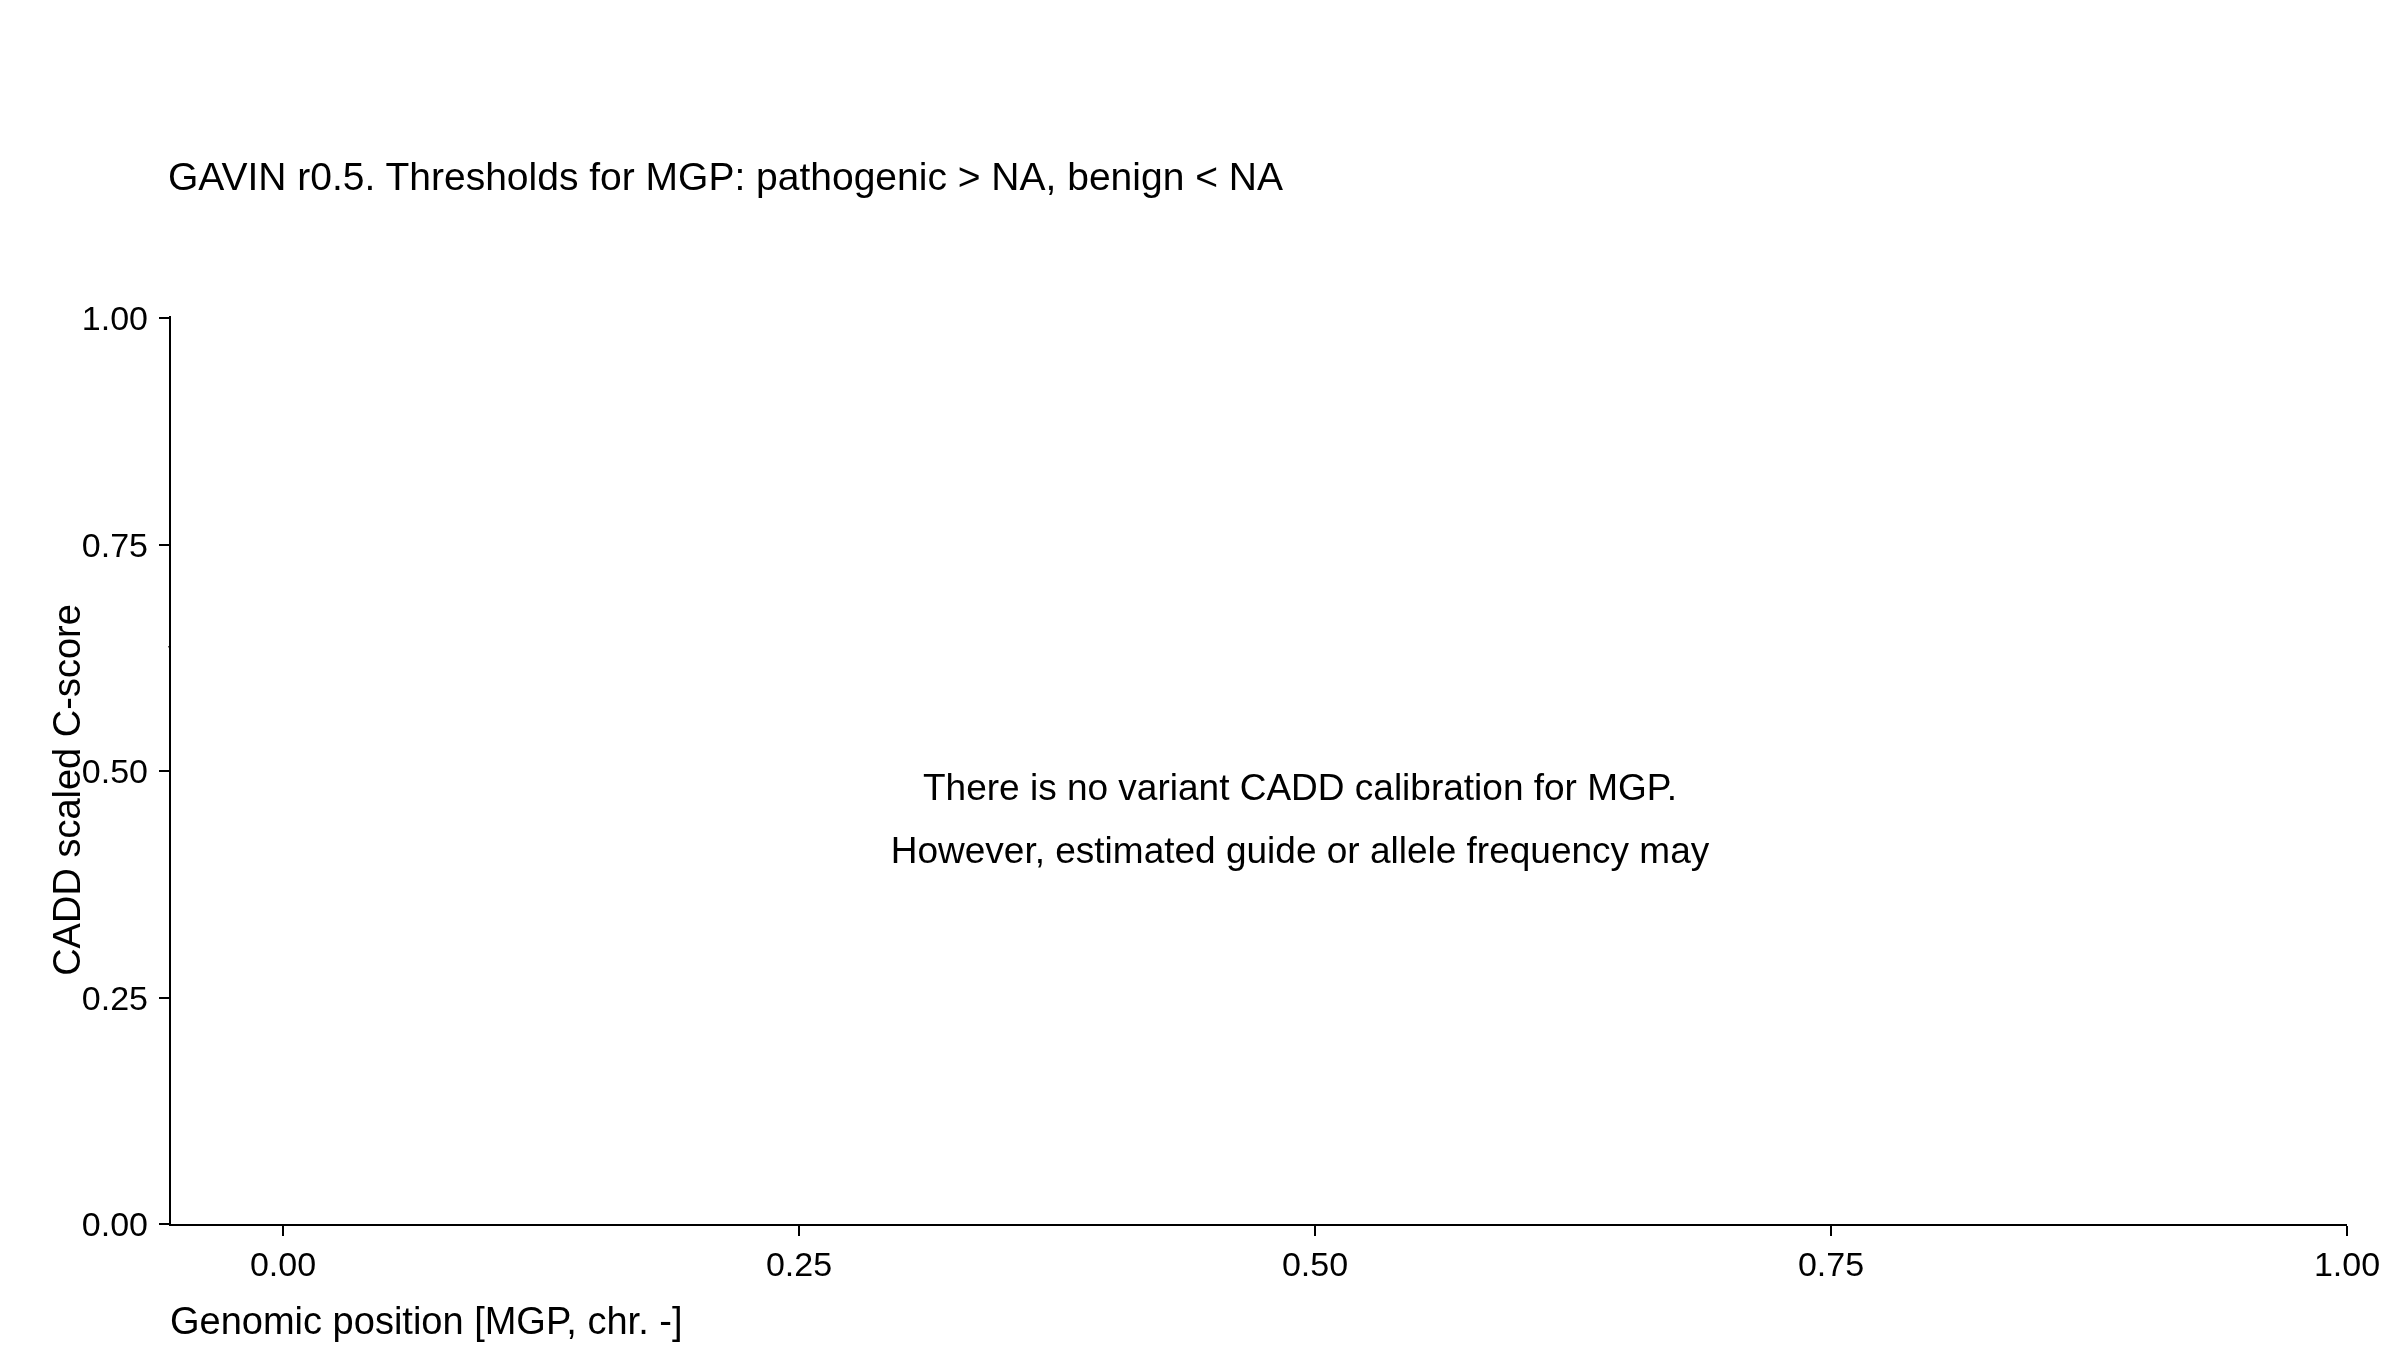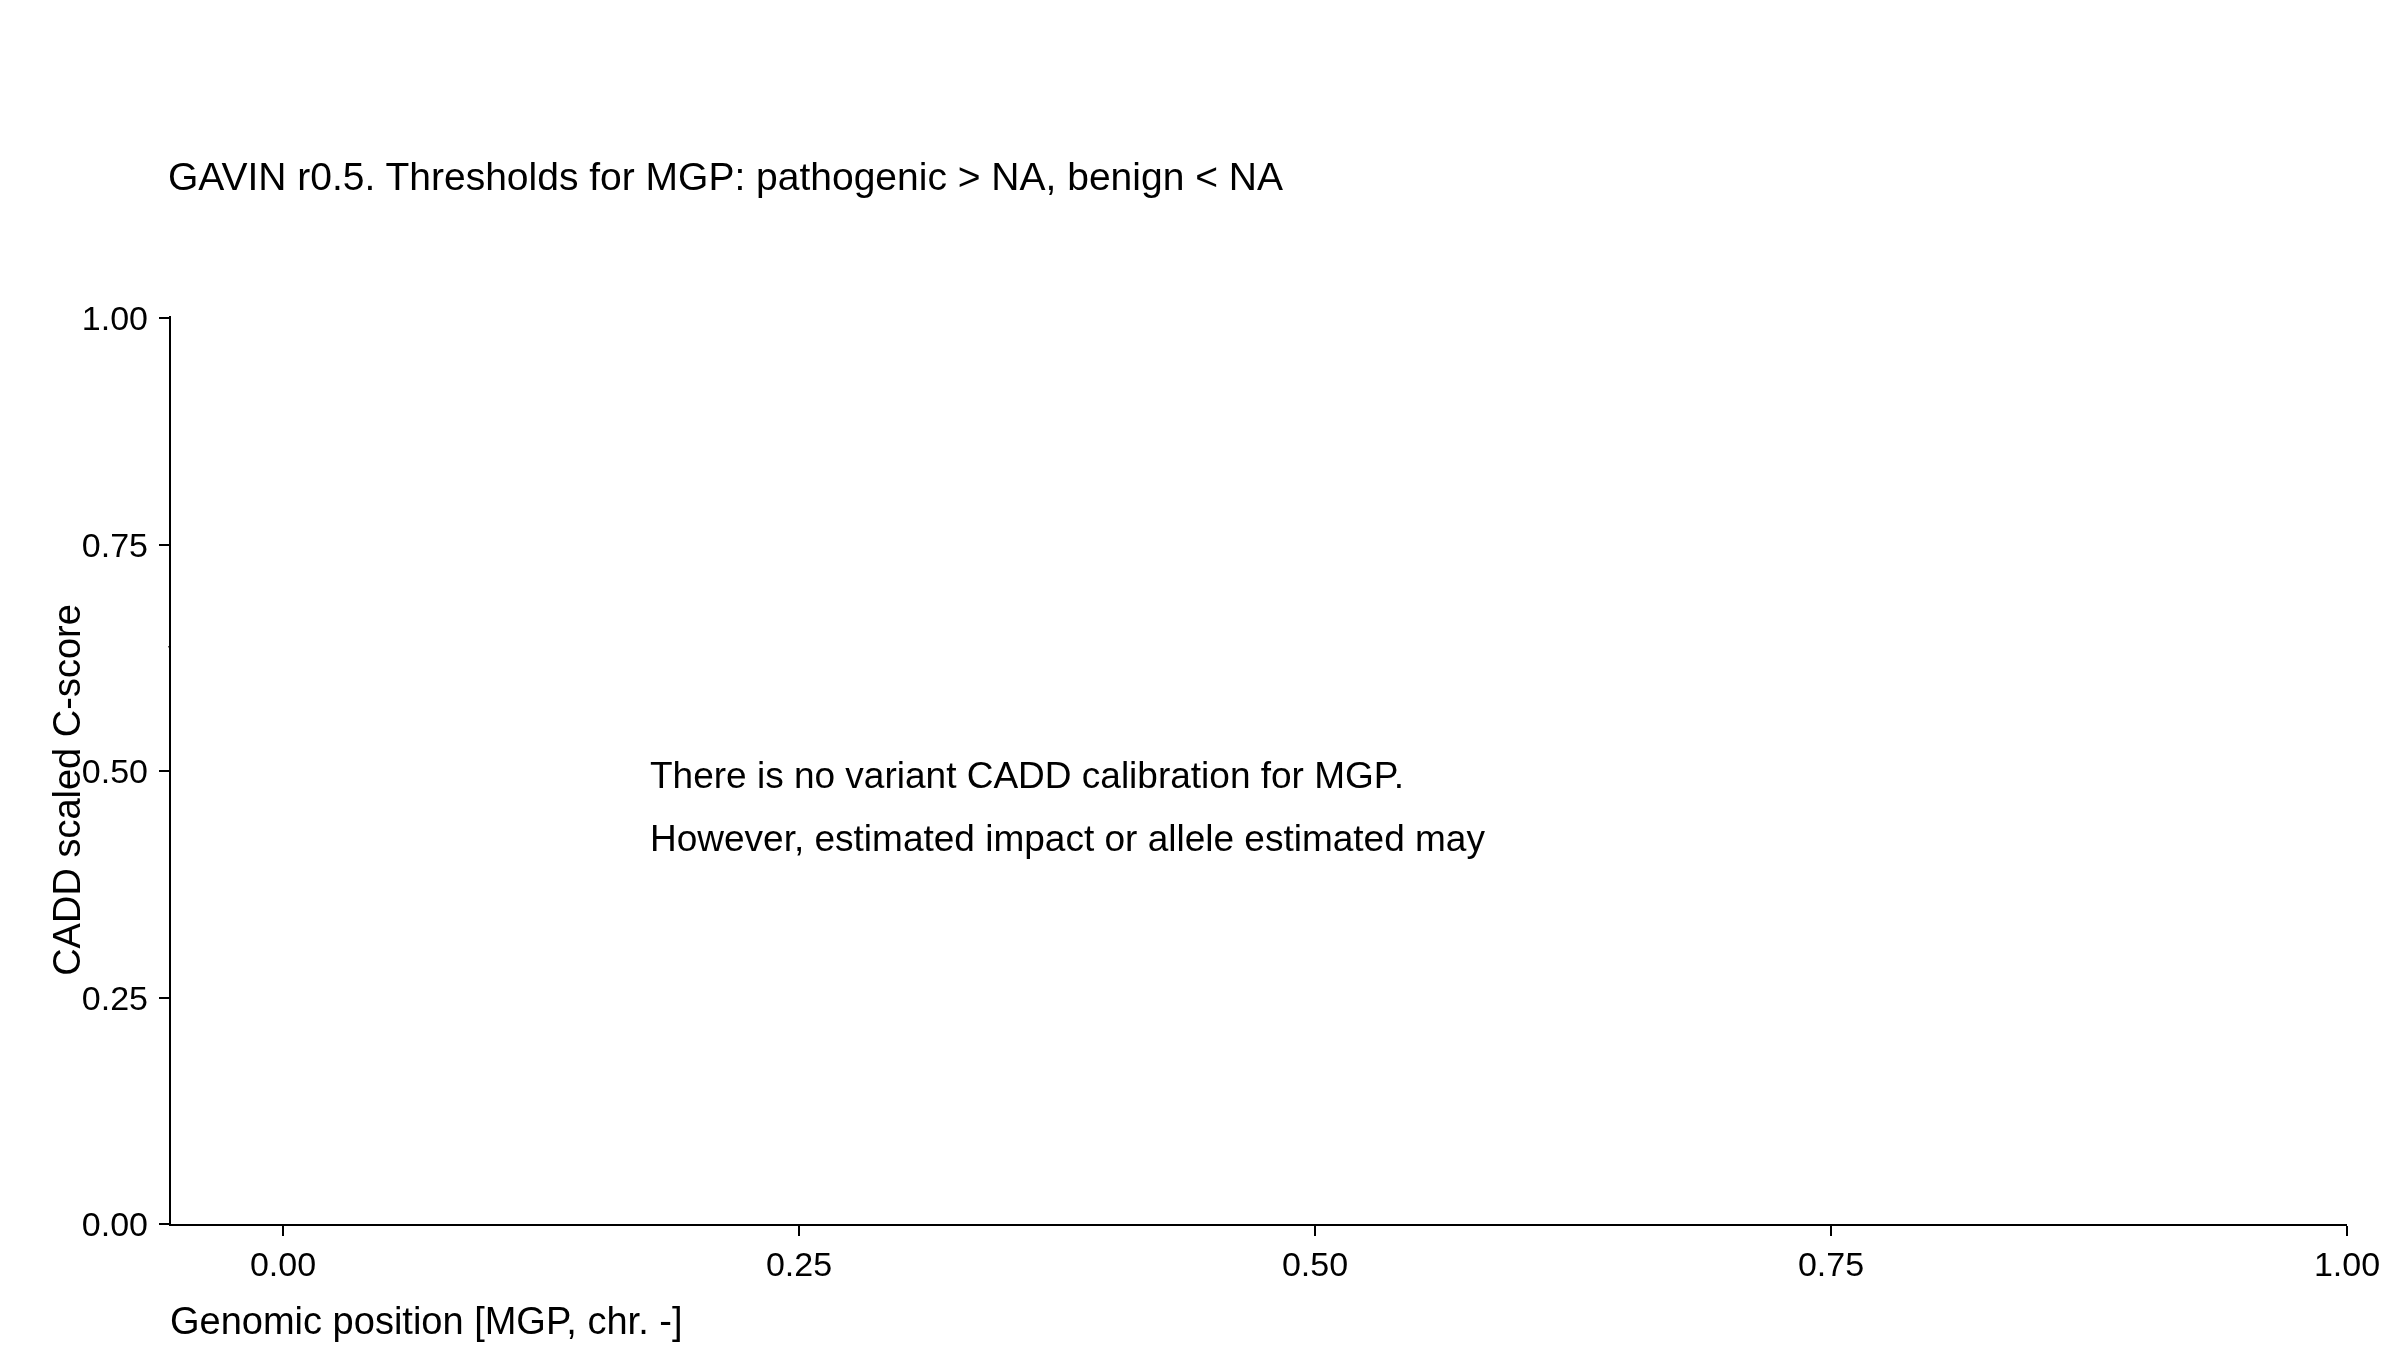--- a/index.html
+++ b/index.html
@@ -126,23 +126,23 @@
     text-align: center;
     width: 160px;
     transform: translateX(-80px);
     white-space: nowrap;
   }
 
   
   .annotation {
     position: absolute;
     left: 480px;
-    top: 428px;
+    top: 440px;
     width: 1300px;
-    text-align: left;
+    text-align: center;
     font-size: 37px;
     line-height: 63px;
     color: #000000;
   }
   .annotation span { display: block; }
 </style>
 </head>
 <body>
 
 <div id="plot-root">
@@ -152,21 +152,21 @@
     <span class="title-line">MAF benign &gt; 4.3429599999999995E-5, cat: I1</span>
     <span class="title-line">red: ClinVar pathogenic variants, blue: rarity &amp; impact matched gnomAD</span>
     <span class="title-line">variants, green: RefSeq exons, grey: genome-wide fallback threshold</span>
   </div>
 
   <div class="ylab">CADD scaled C-score</div>
 
   <div class="panel">
     <div class="annotation">
       <span>There is no variant CADD calibration for MGP.</span>
-      <span>However, estimated impact or allele estimated may</span>
+      <span>However, estimated guide or allele frequency may</span>
     </div>
   </div>
 
   <div class="axis-line-y"></div>
   <div class="axis-line-x"></div>
 
   <div class="tick-y" style="top:1193px;"></div>
   <div class="ytick-label" style="top:1194px;">0.00</div>
 
   <div class="tick-y" style="top:967px;"></div>

